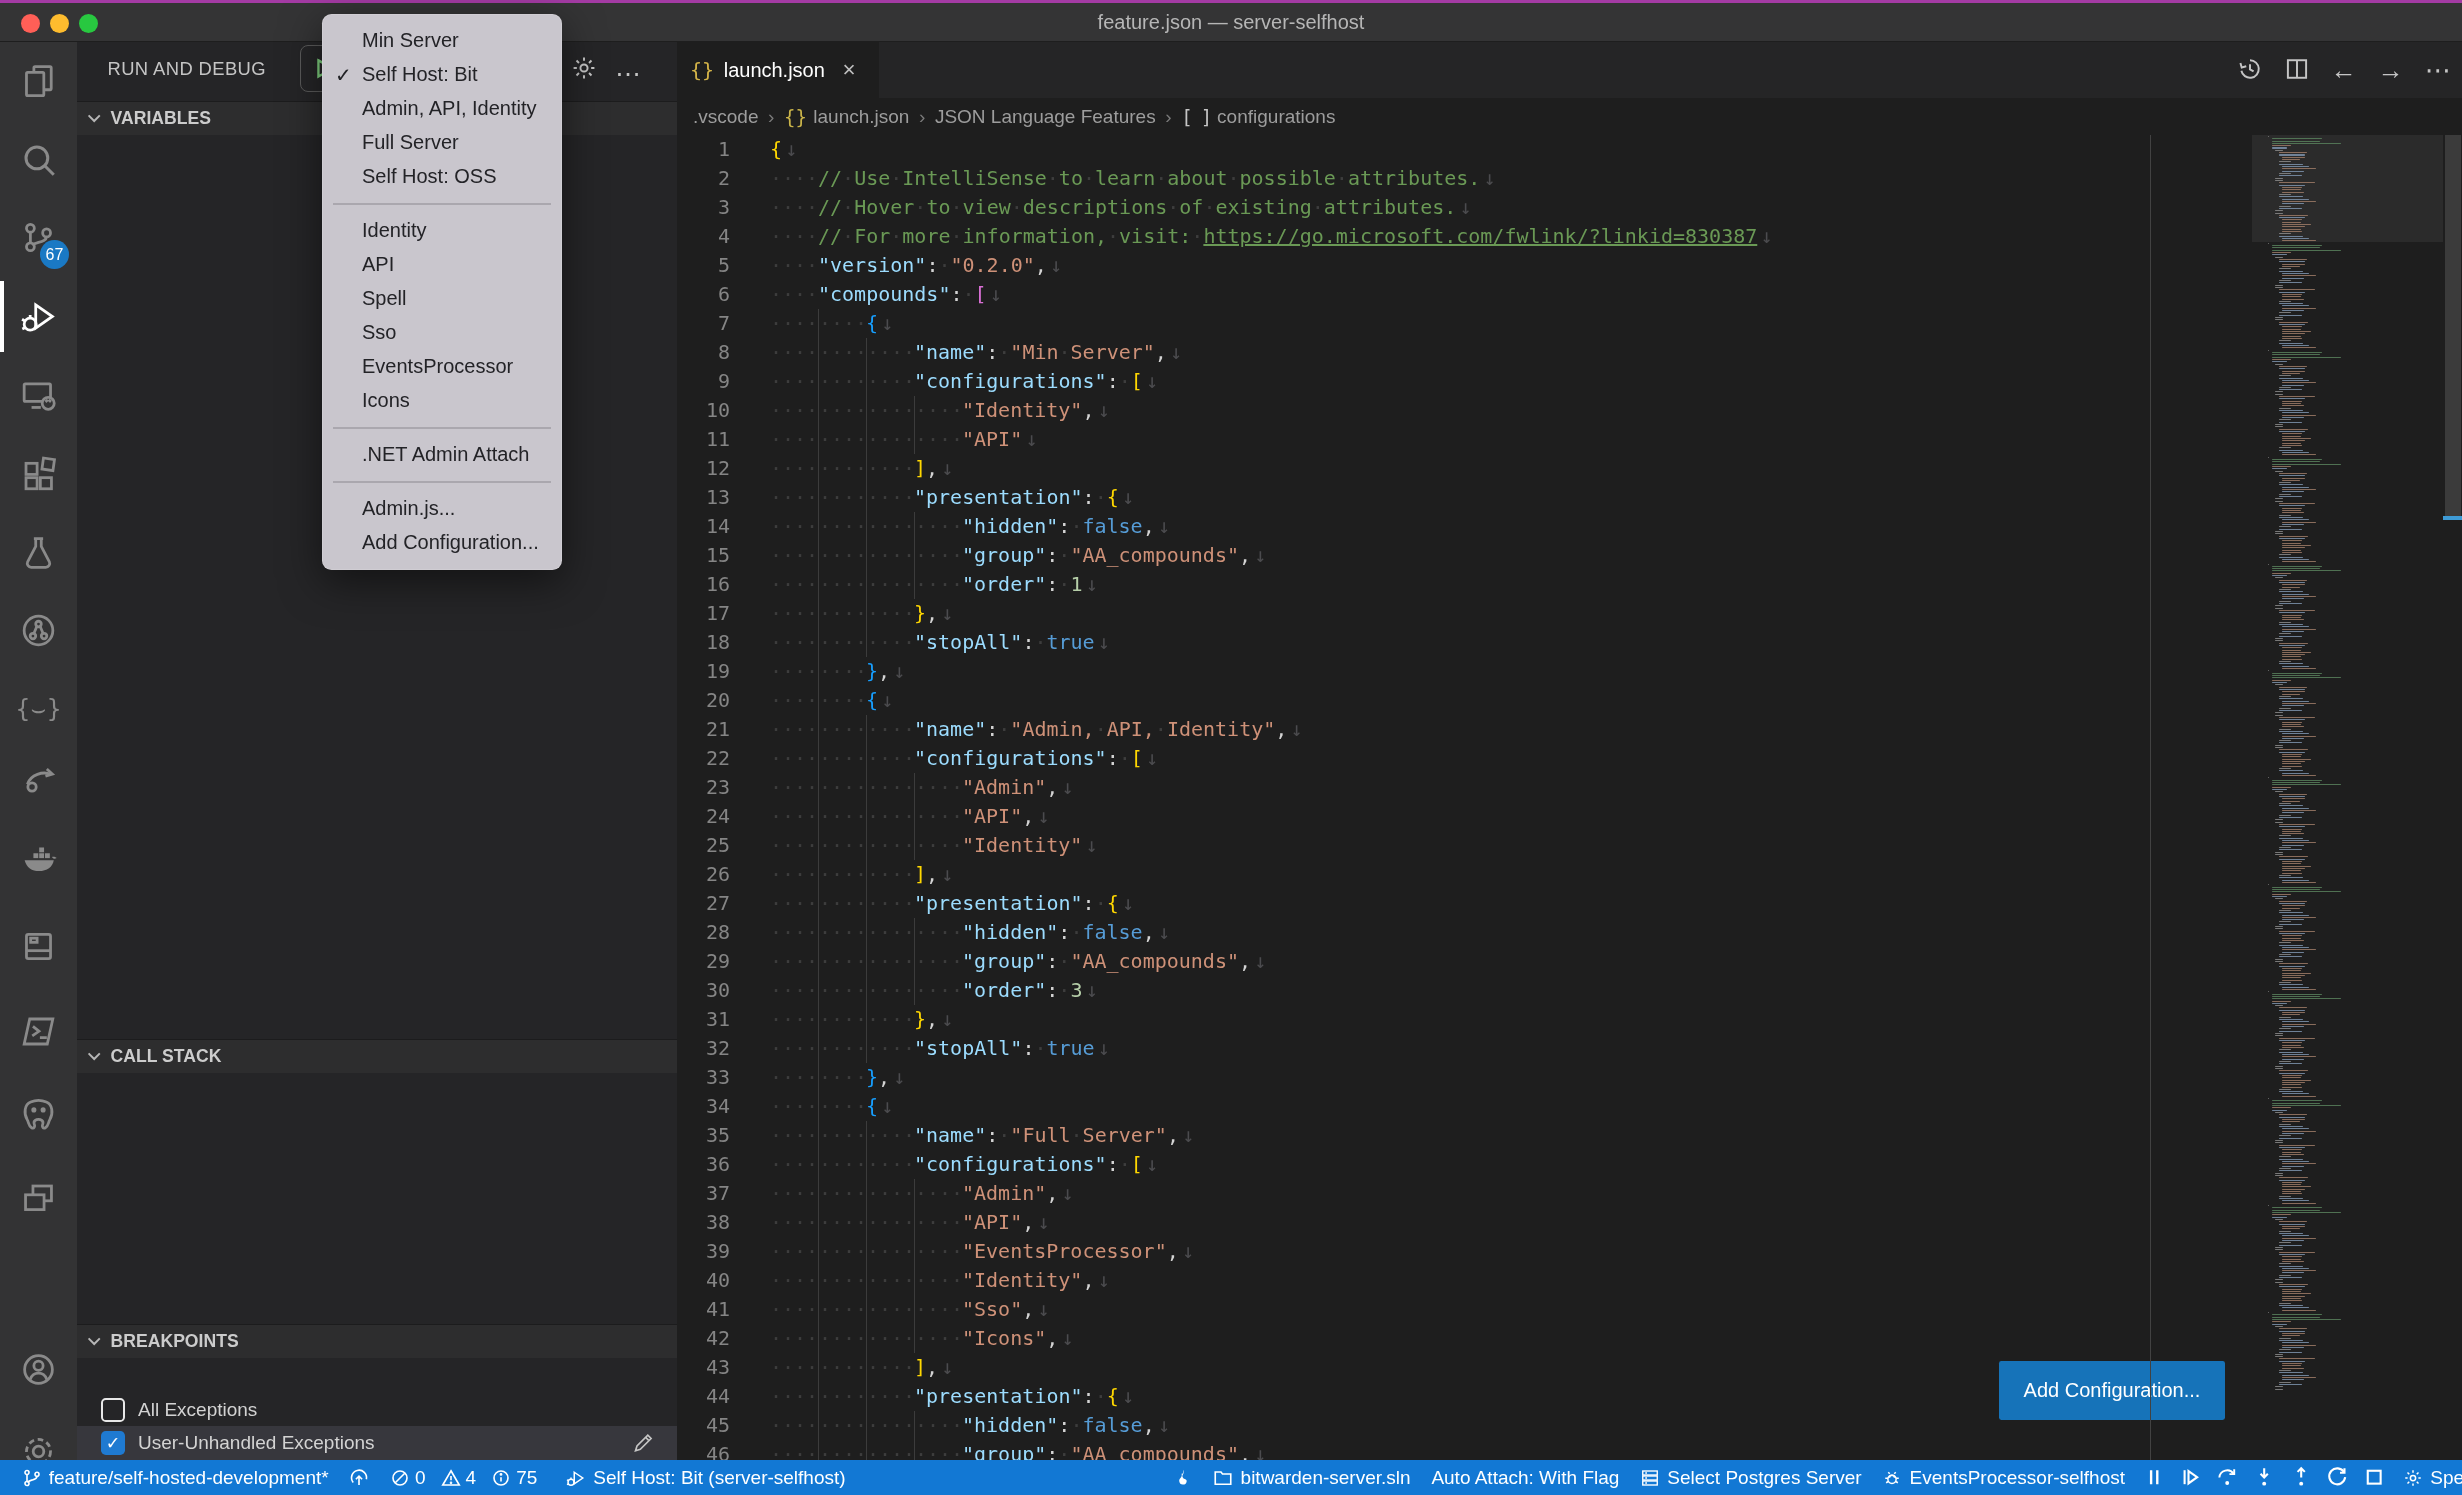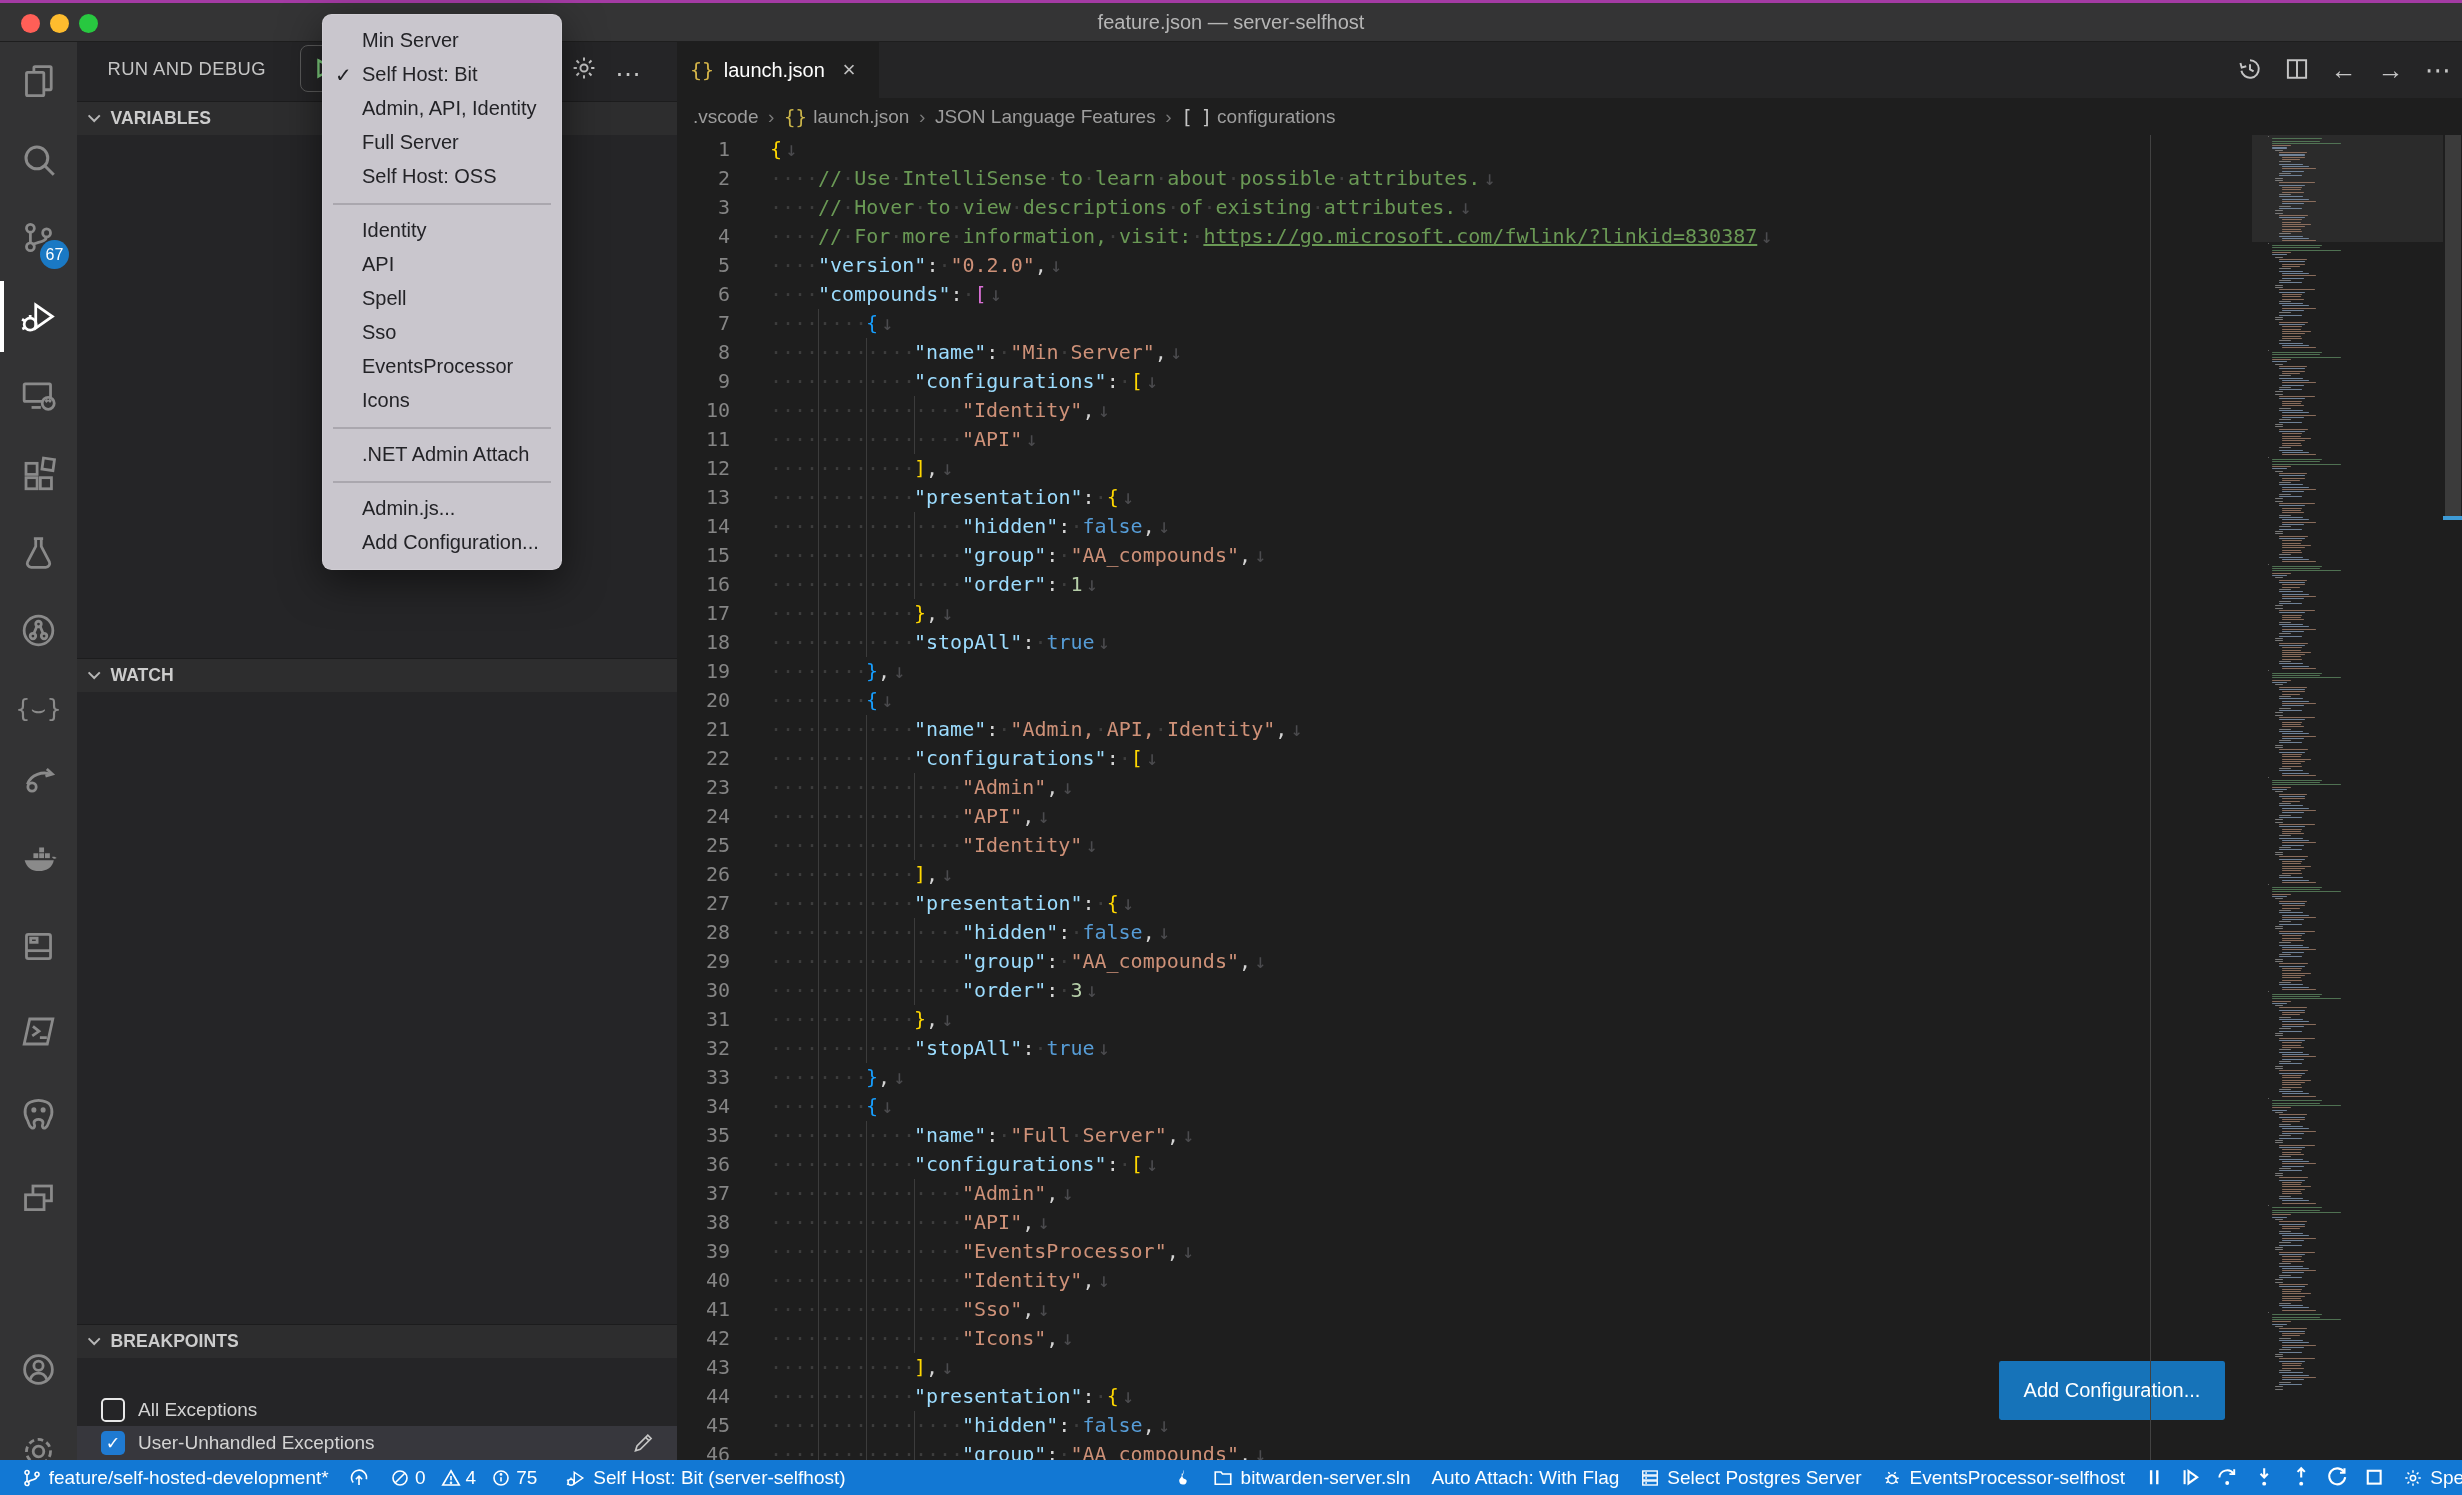--- a/index.html
+++ b/index.html
@@ -270,25 +270,25 @@
       </svg>
     </div>
   <div class="hdr-ic" style="left:535px;font-size:27px;color:#c5c5c5">…</div>
 
   <div class="sec" style="top:59px">
       <span class="chev"><svg viewBox="0 0 16 16">
           <path d="M4 6l4 4 4-4" fill="none" stroke="currentColor" stroke-width="1.4"></path>
         </svg></span>
       <span>VARIABLES</span>
     </div>
-  <div class="sec" style="top:616px">
+  <div class="sec" style="top:997px">
       <span class="chev"><svg viewBox="0 0 16 16">
           <path d="M4 6l4 4 4-4" fill="none" stroke="currentColor" stroke-width="1.4"></path>
         </svg></span>
-      <span>WATCH</span>
+      <span>CALL STACK</span>
     </div>
   <div class="sec" style="top:1282px">
       <span class="chev"><svg viewBox="0 0 16 16">
           <path d="M4 6l4 4 4-4" fill="none" stroke="currentColor" stroke-width="1.4"></path>
         </svg></span>
       <span>BREAKPOINTS</span>
     </div>
   <div id="bp-rows">
       <div class="bp-row" style="top: 1351px;">
         <span class="bp-check un"></span>

